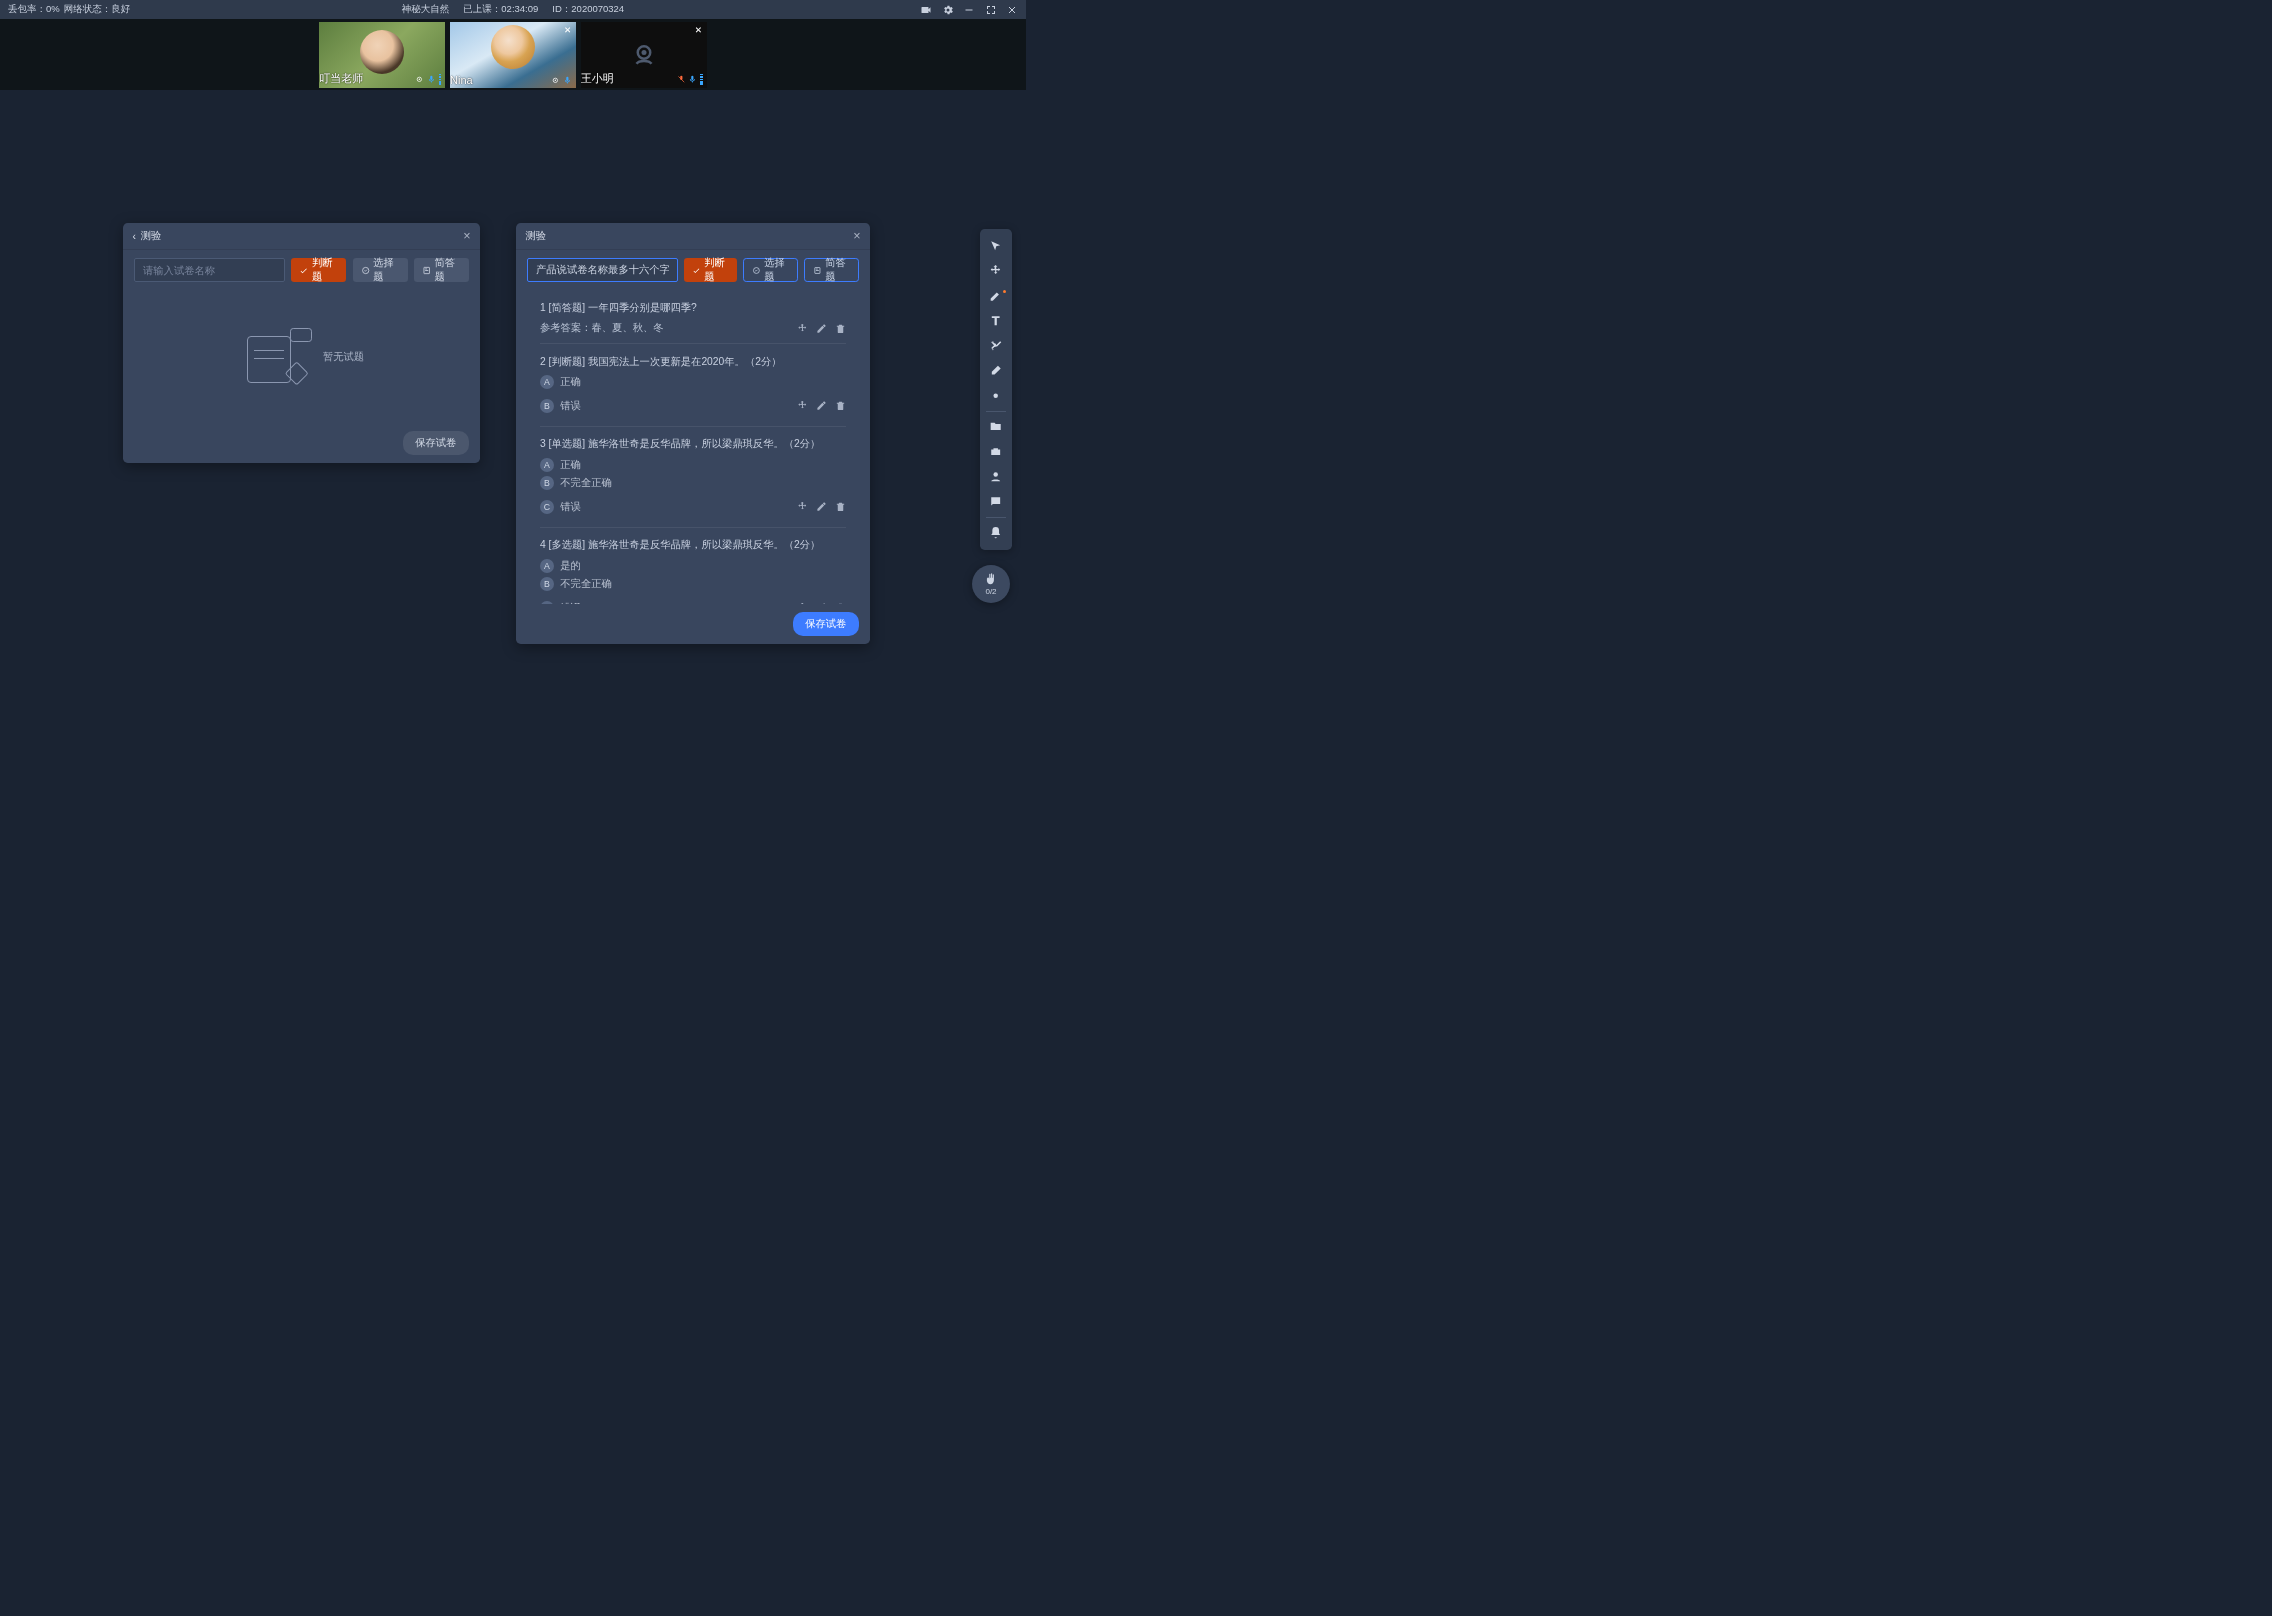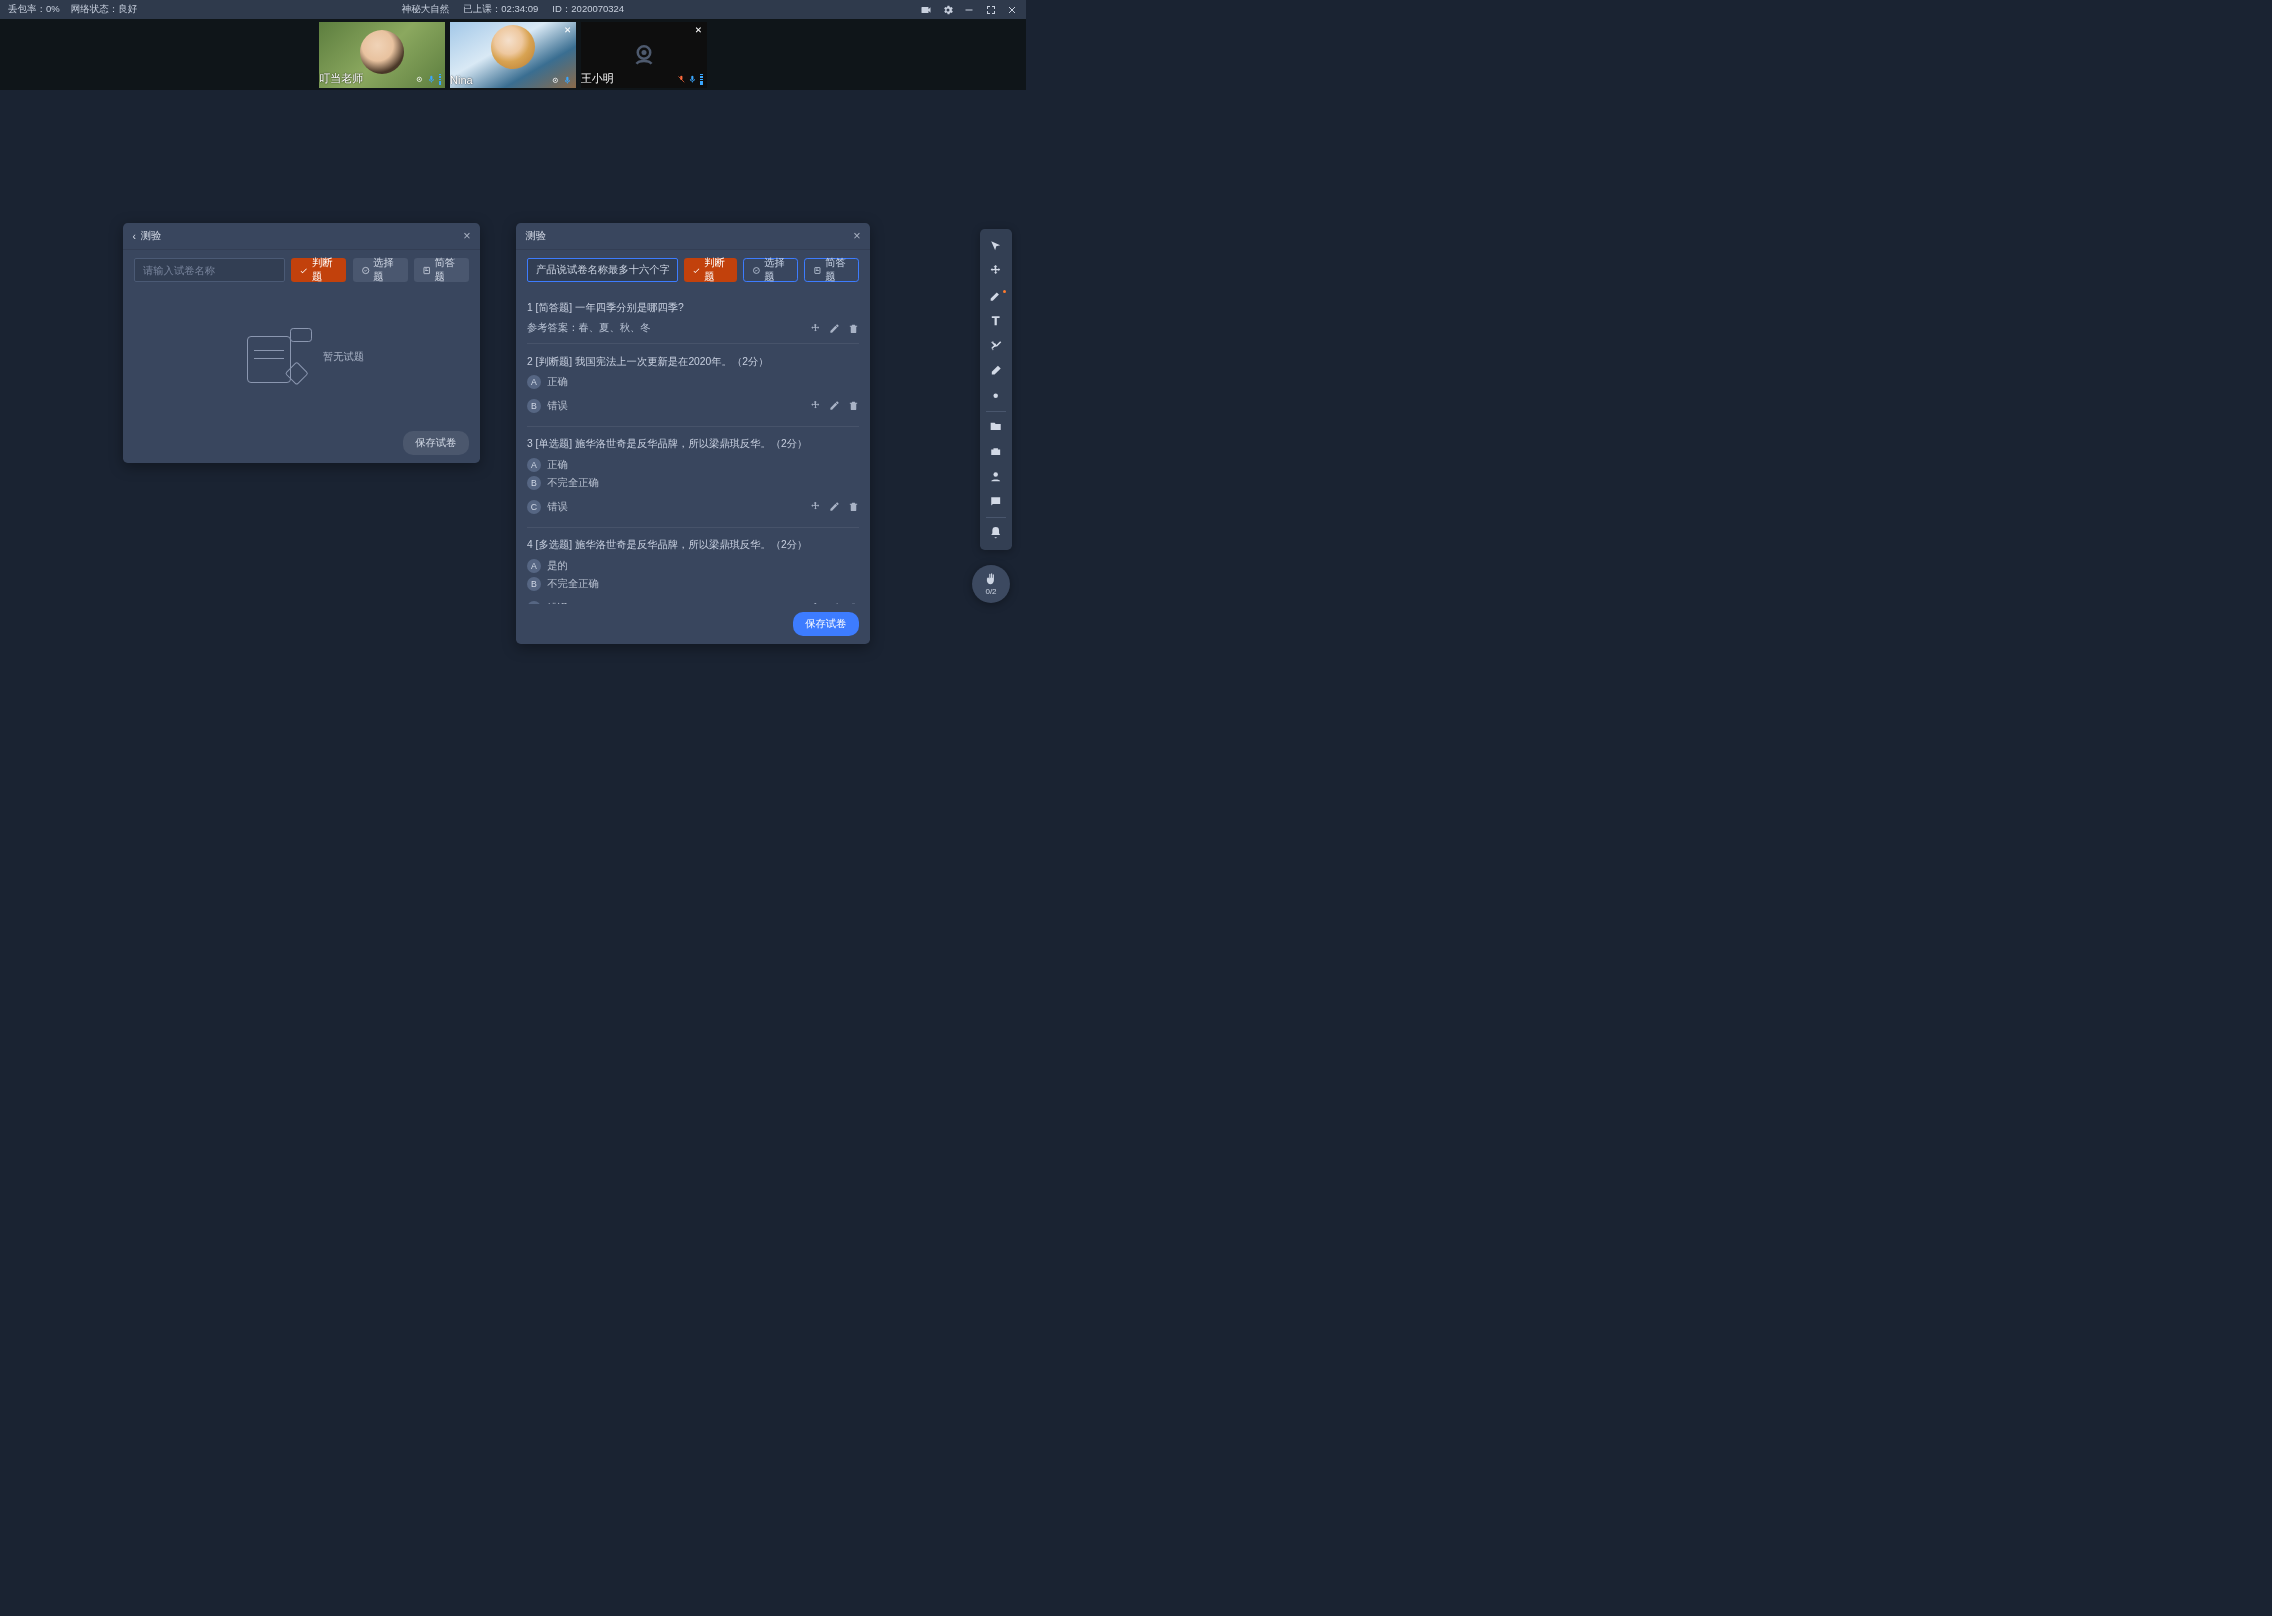--- a/index.html
+++ b/index.html
@@ -17,21 +17,21 @@
 
 .topbar {
   height: 19px;
   background: #2f3a4c;
   display: flex;
   align-items: center;
   padding: 0 8px;
   font-size: 9.5px;
   color: #c8d0de;
 }
-.topbar .left { display: flex; gap: 11px; }
+.topbar .left { display: flex; gap: 4px; }
 .topbar .center { position: absolute; left: 50%; transform: translateX(-50%); display: flex; gap: 14px; }
 .topbar .right { margin-left: auto; display: flex; gap: 9.5px; align-items: center; }
 .topbar .ico { width: 12px; height: 12px; cursor: pointer; display:flex; align-items:center; justify-content:center;}
 .topbar svg { fill: #c8d0de; }
 
 
 .video-strip {
   height: 71px;
   background: #0f1519;
   display: flex;
@@ -115,21 +115,21 @@
   font-size: 10.3px;
   cursor: pointer;
   background: #4a576f;
   color: #d2d9e6;
 }
 .chip-btn svg { width: 11px; height:11px; fill: currentColor; }
 .chip-btn.primary { background:#c2410c; color:#fff; }
 .chip-btn.outline { background: transparent; border:0.8px solid #3d7cff; color:#cdd8ea;}
 
 .panel-body {
-  flex: 1; overflow-y: auto; padding: 0 11px; position:relative;
+  flex: 1; overflow-y: auto; padding: 0 24px; position:relative;
 }
 .panel-body::-webkit-scrollbar{width:4px;}
 .panel-body::-webkit-scrollbar-thumb{background:#566379; border-radius:2.4px;}
 
 .panel-footer {
   padding: 8px 11px; display:flex; justify-content:flex-end;
 }
 .btn-save {
   height: 24px; padding: 0 12.6px; border-radius:10px;
   background:#4b576d; color:#d6dde9; font-size:10.3px;

